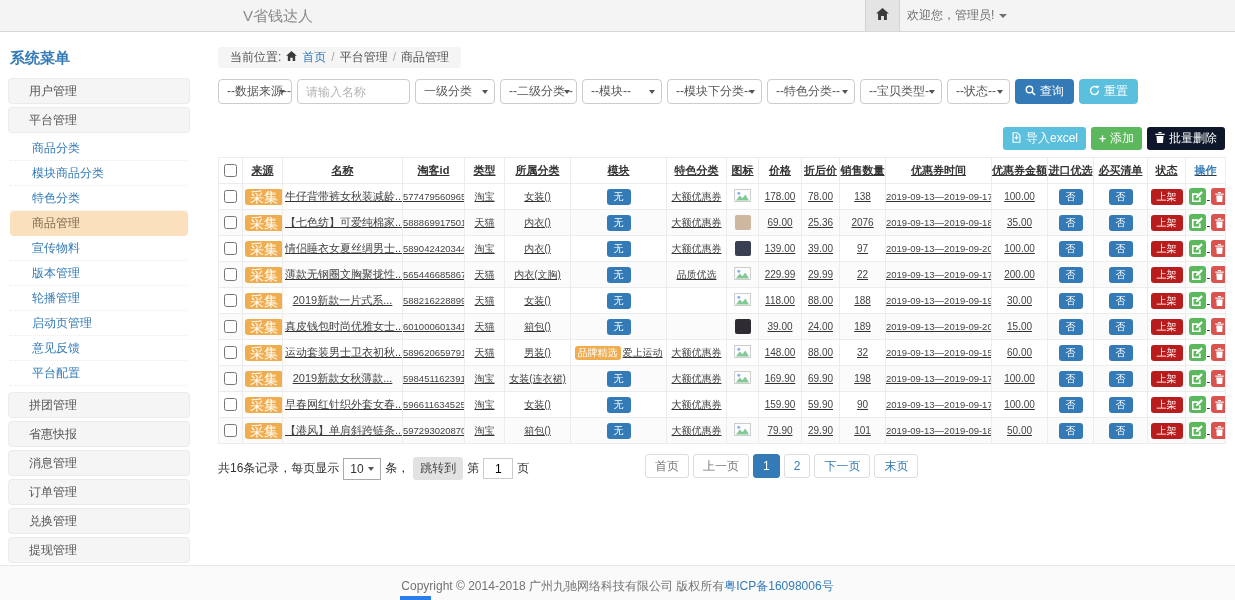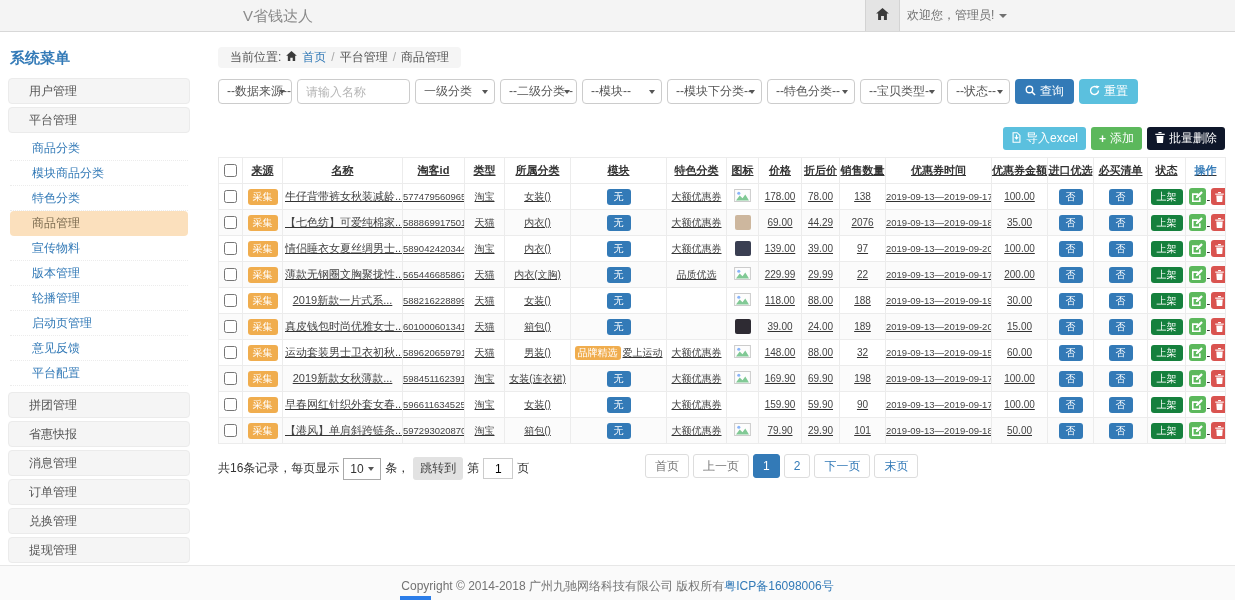--- a/index.html
+++ b/index.html
@@ -46,24 +46,24 @@
   table{border-collapse:collapse;table-layout:fixed;width:1007px;}
   th,td{border:1px solid #ececec;height:26px;padding:0 2px;text-align:center;vertical-align:middle;overflow:hidden;white-space:nowrap;box-sizing:border-box;}
   th{font-size:11px;font-weight:bold;color:#333;background:#fff;padding:0;}
   th.th-ops{color:#337ab7;}
   td{font-size:10px;color:#444;}
   tbody tr:nth-child(even){background:#fbfbfb;}
   td.c-name{font-size:11px;}
   td.c-id{font-size:9.5px;padding:0;}
   td.c-time{font-size:9.5px;padding:0;}
   .cb{width:13px;height:13px;margin:0;vertical-align:middle;}
-  .badge{display:inline-block;background:#f0ad4e;color:#fff;border-radius:3px;padding:2px 5px;font-size:10px;line-height:12px;}
+  .badge{display:inline-block;background:#f0ad4e;color:#fff;border-radius:3px;padding:2px 5px;font-size:14px;line-height:12px;}
   .badge-sm{font-size:10px;padding:1px 3px;margin-right:2px;}
   .btnb{display:inline-block;background:#337ab7;color:#fff;border-radius:3px;padding:2px 7px;font-size:10px;line-height:12px;cursor:pointer;}
-  .btng{display:inline-block;background:#15803d;color:#fff;border-radius:3px;padding:2px 6px;font-size:10px;line-height:12px;cursor:pointer;}
+  .btng{display:inline-block;background:#b91c1c;color:#fff;border-radius:3px;padding:2px 6px;font-size:10px;line-height:12px;cursor:pointer;}
   .op{display:inline-flex;width:17px;height:17px;border-radius:3px;align-items:center;justify-content:center;margin:0 1px;cursor:pointer;vertical-align:middle;}
   .ope{background:#5cb85c;}
   .opd{background:#d9534f;}
   .thumb{display:inline-block;width:16px;height:15px;border-radius:2px;vertical-align:middle;}
   .thumbnail-beige{background:#cdb79e;}
   .thumbnail-navy{background:#3a3f52;}
   .thumbnail-dark{background:#2e2b33;}
   
   .pagesummary{position:absolute;left:218px;top:457px;display:flex;align-items:center;gap:4px;color:#333;z-index:1;}
   .pp-select{position:relative;box-sizing:border-box;width:38px;height:22px;line-height:20px;border:1px solid #aaa;background:#fff;padding:0 12px 0 6px;cursor:pointer;}
@@ -264,21 +264,21 @@
     <td><input type="checkbox" class="cb" style=""></td>
     <td><span class="badge">采集</span></td>
     <td class="c-name">【七色纺】可爱纯棉家...</td>
     <td class="c-id">588869917501</td>
     <td>天猫</td>
     <td>内衣()</td>
     <td class="c-module"><span class="btnb">无</span></td>
     <td>大额优惠券</td>
     <td class="c-icon"><span class="thumb thumbnail-beige"></span></td>
     <td>69.00</td>
-    <td>44.29</td>
+    <td>25.36</td>
     <td>2076</td>
     <td class="c-time">2019-09-13—2019-09-18</td>
     <td>35.00</td>
     <td><span class="btnb">否</span></td>
     <td><span class="btnb">否</span></td>
     <td><span class="btng">上架</span></td>
     <td>
       <span class="op ope">
               <svg width="11" height="11" viewBox="0 0 14 14" fill="#fff">
                 <path d="M0 3 H8 V5 H2 V12 H9 V8 H11 V14 H0 Z"></path>

